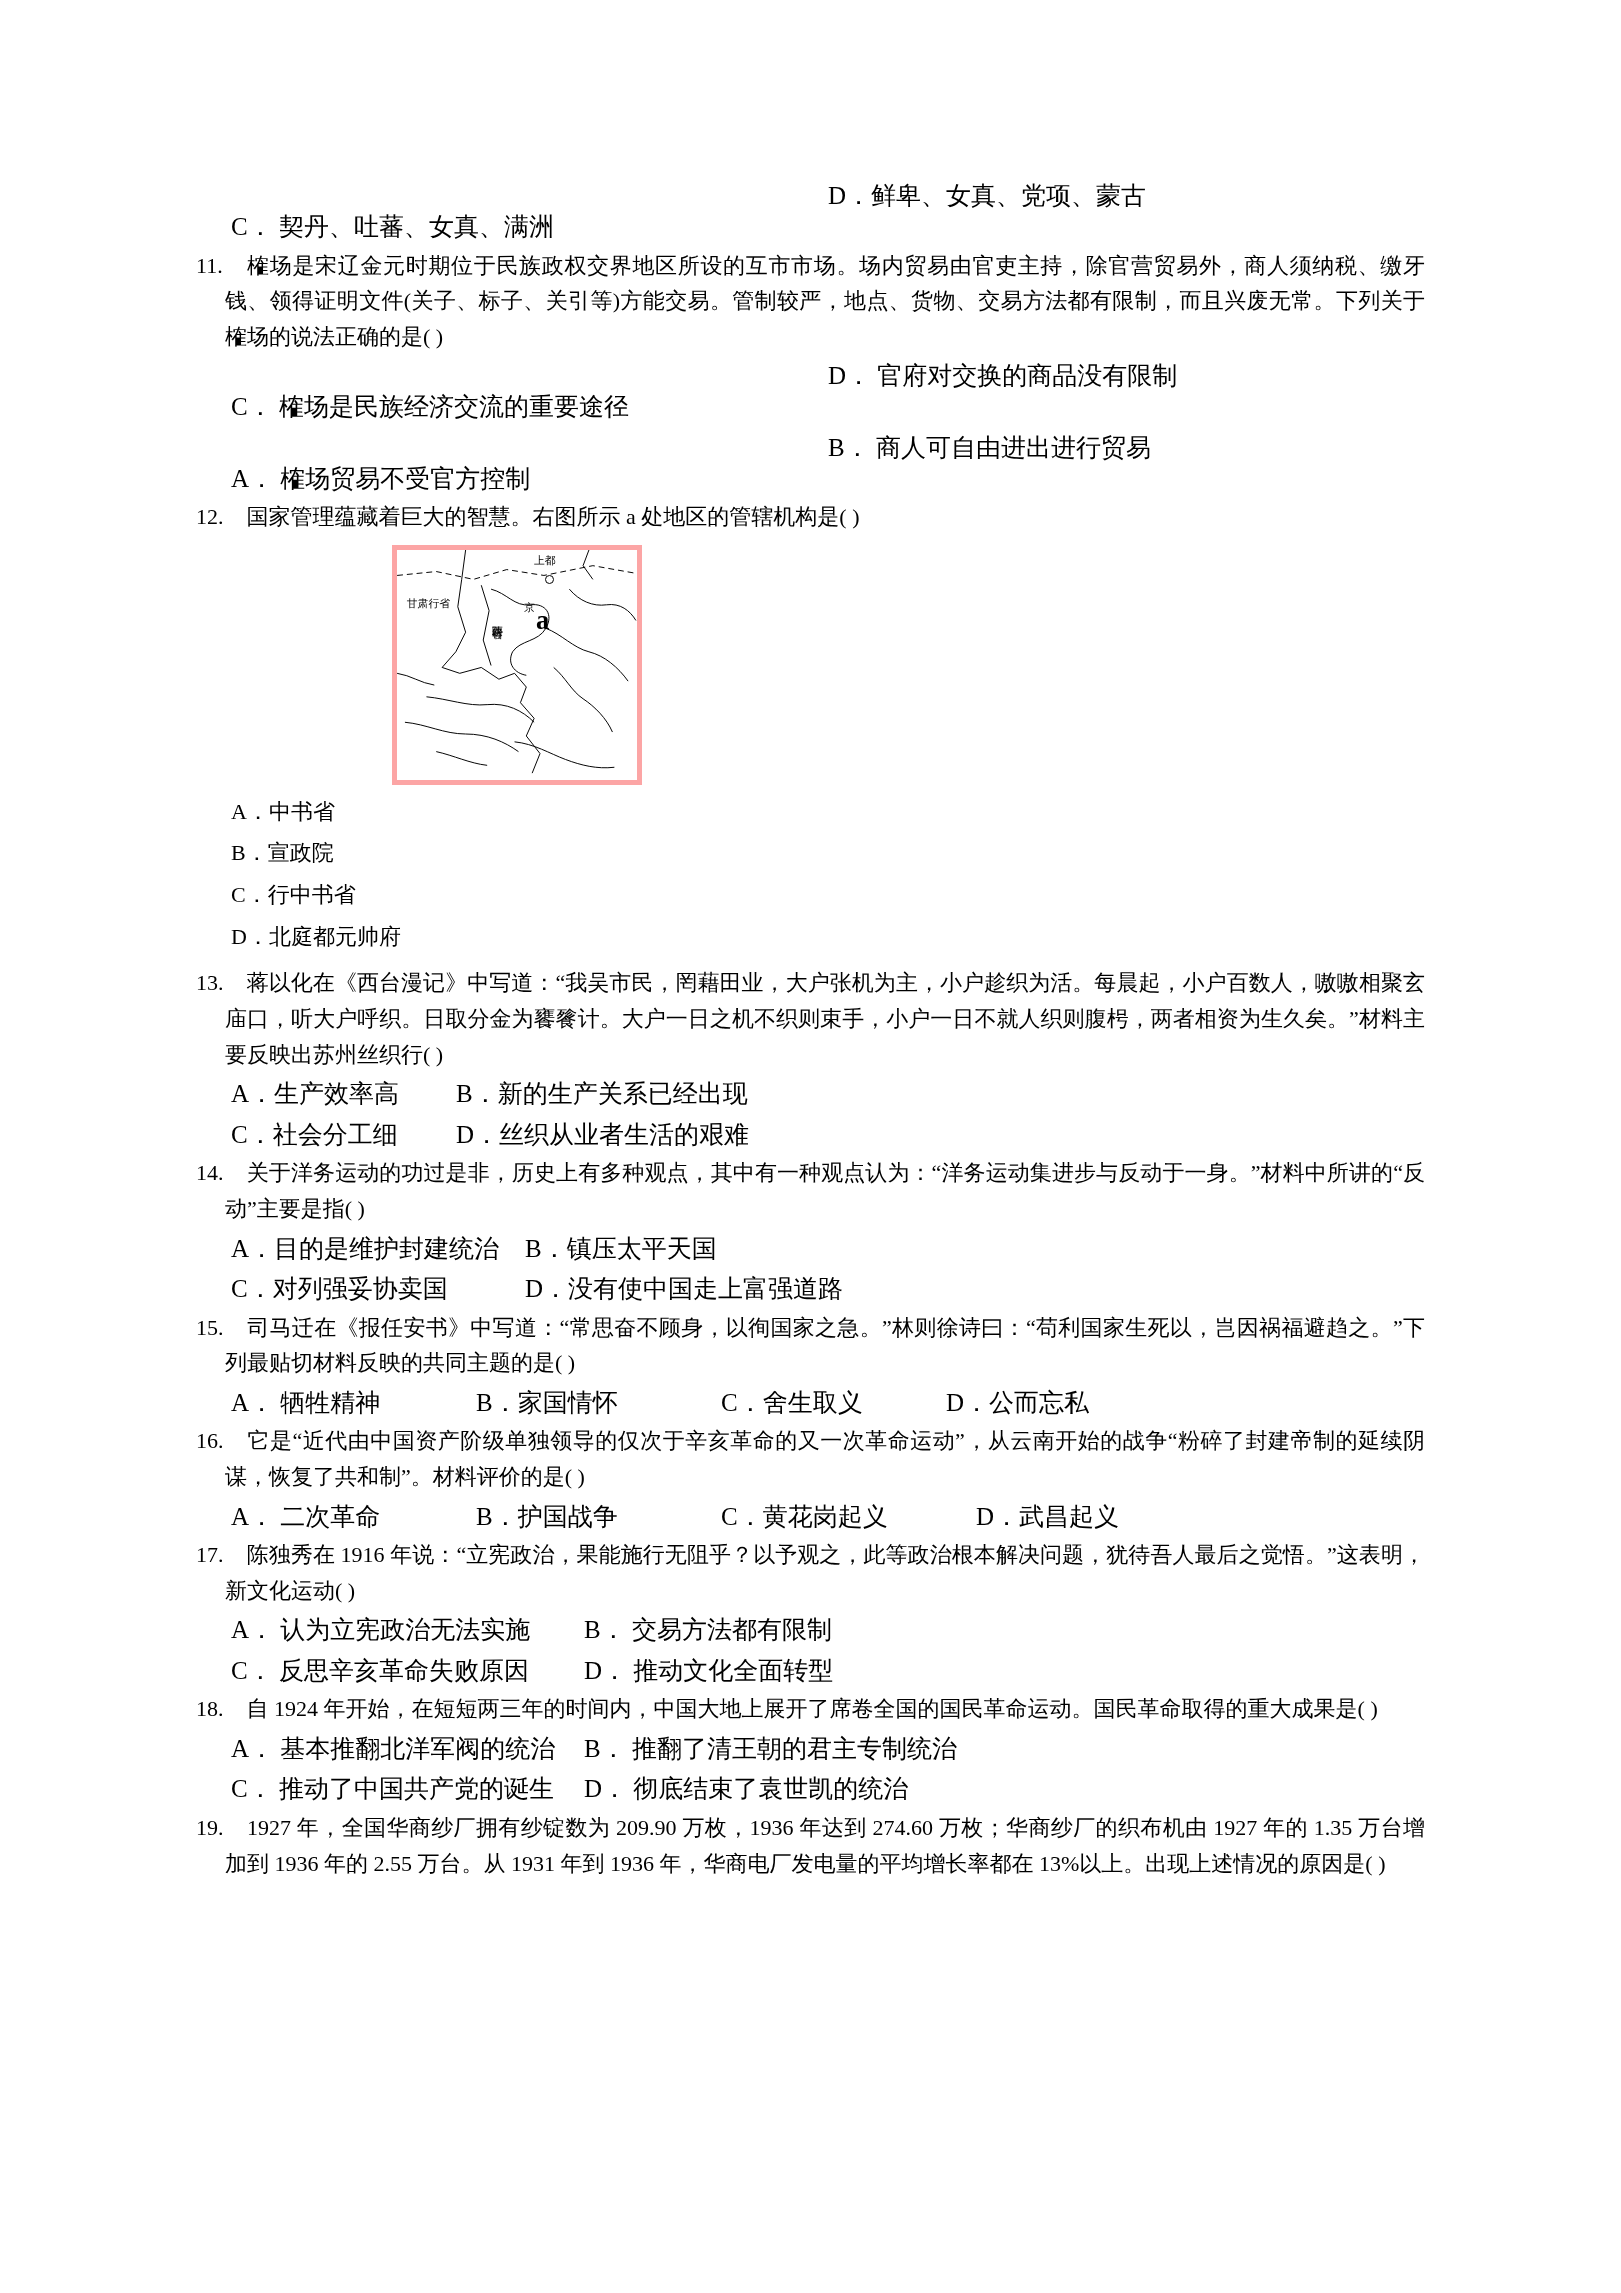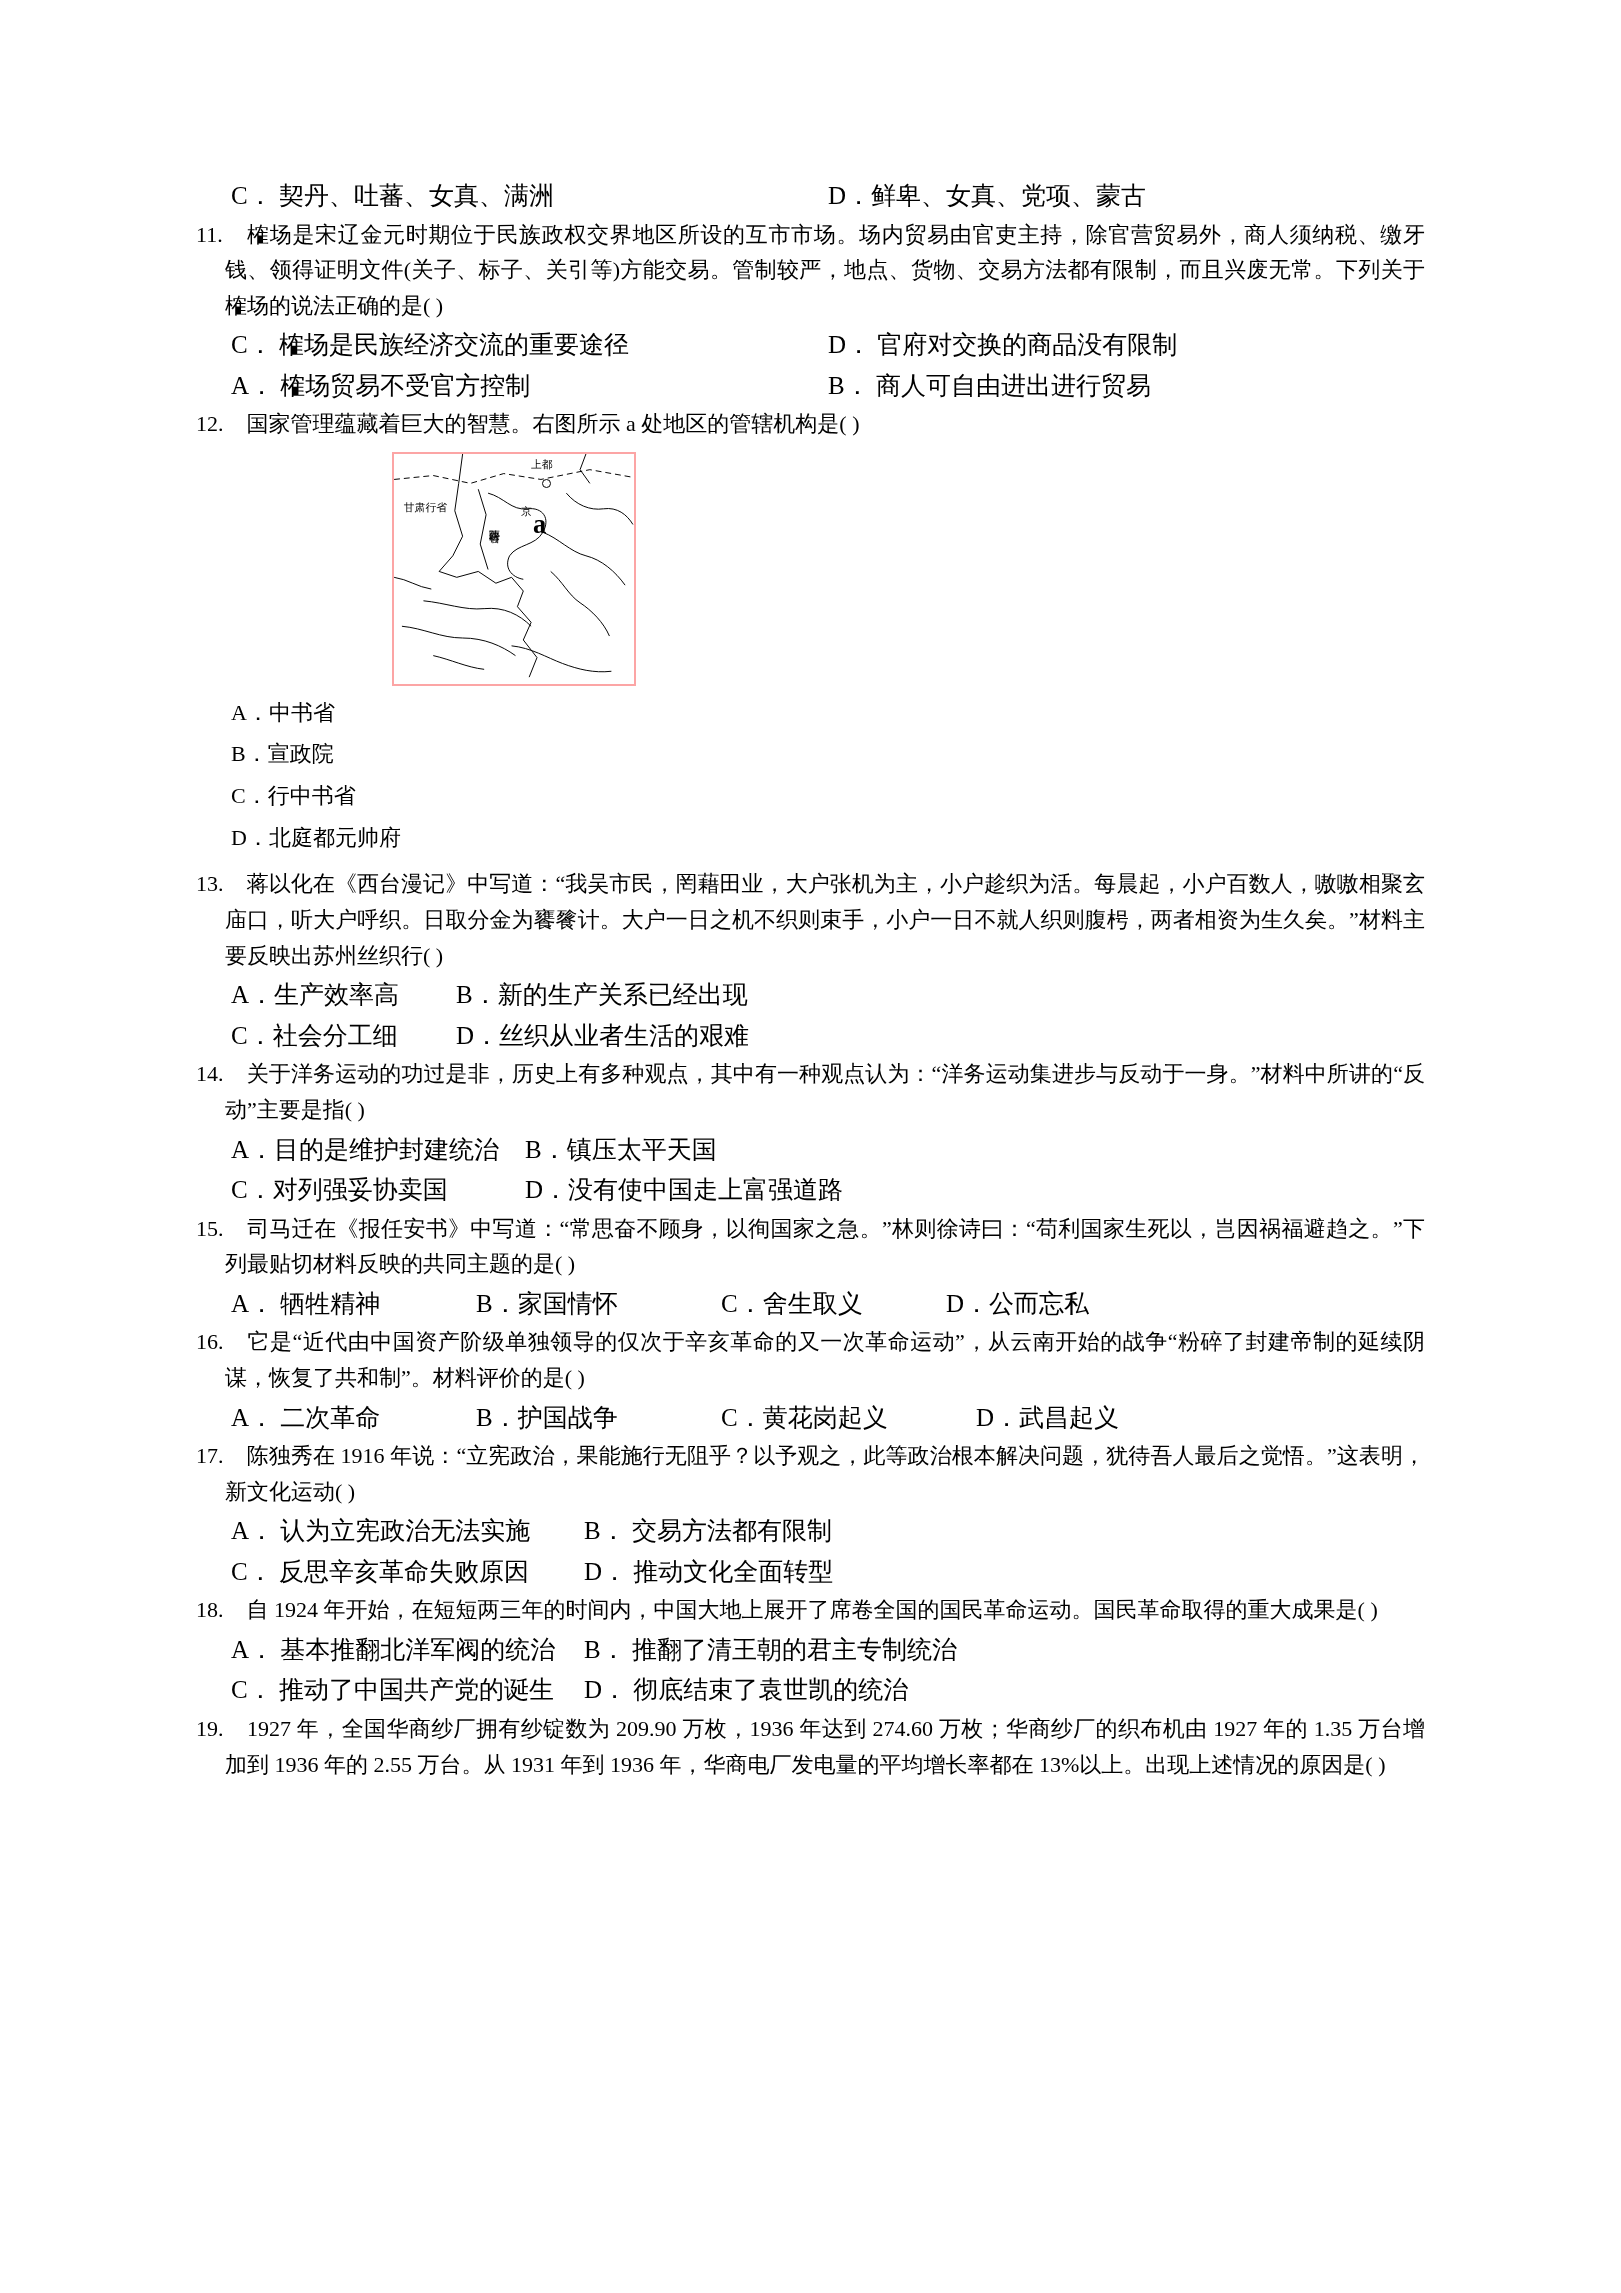--- a/index.html
+++ b/index.html
@@ -33,21 +33,21 @@
   }
   .opt-row {
     display: flex;
     font-size: 25px;
     line-height: 1.62;
     padding-left: 35px;
   }
   .opt-row .cell {
     white-space: nowrap;
   }
-  .w-half { width: 50%; }
+  .w-half { width: 50%; margin-top: 31px; }
   .w-360 { width: 353px; }
   .w-300 { width: 294px; }
   .w-260 { width: 255px; }
   .w-250 { width: 245px; }
   .w-230 { width: 225px; }
   .opt-stack {
     font-size: 22px;
     line-height: 1.72;
     padding-left: 35px;
   }
@@ -58,21 +58,21 @@
   .figure-wrap {
     display: flex;
     justify-content: flex-start;
     padding-left: 196px;
     margin: 9.8px 0 7.8px 0;
   }
   .map {
     position: relative;
     width: 240px;
     height: 230px;
-    border: 2px solid #fca5a5;
+    border: 5px solid #fca5a5;
     background: #fff;
     overflow: hidden;
     font-family: "Liberation Sans", sans-serif;
   }
   .map svg { position: absolute; left: 0; top: 0; }
   .map .lbl {
     position: absolute;
     font-size: 10.8px;
     color: #000;
     white-space: nowrap;

